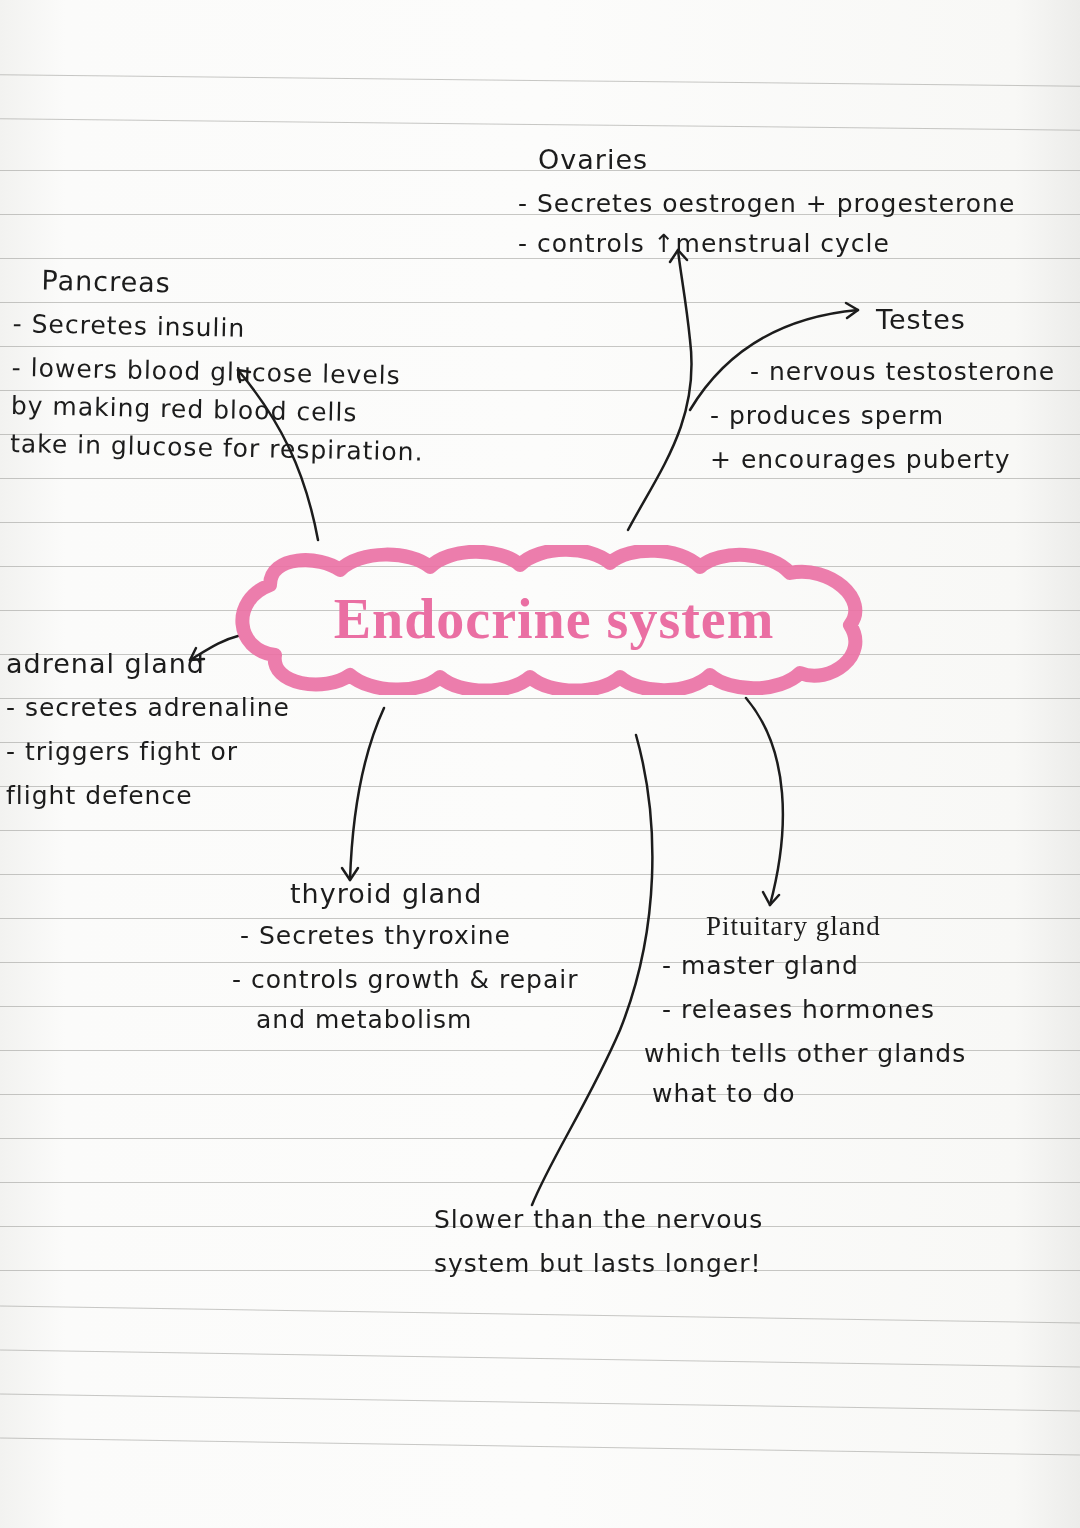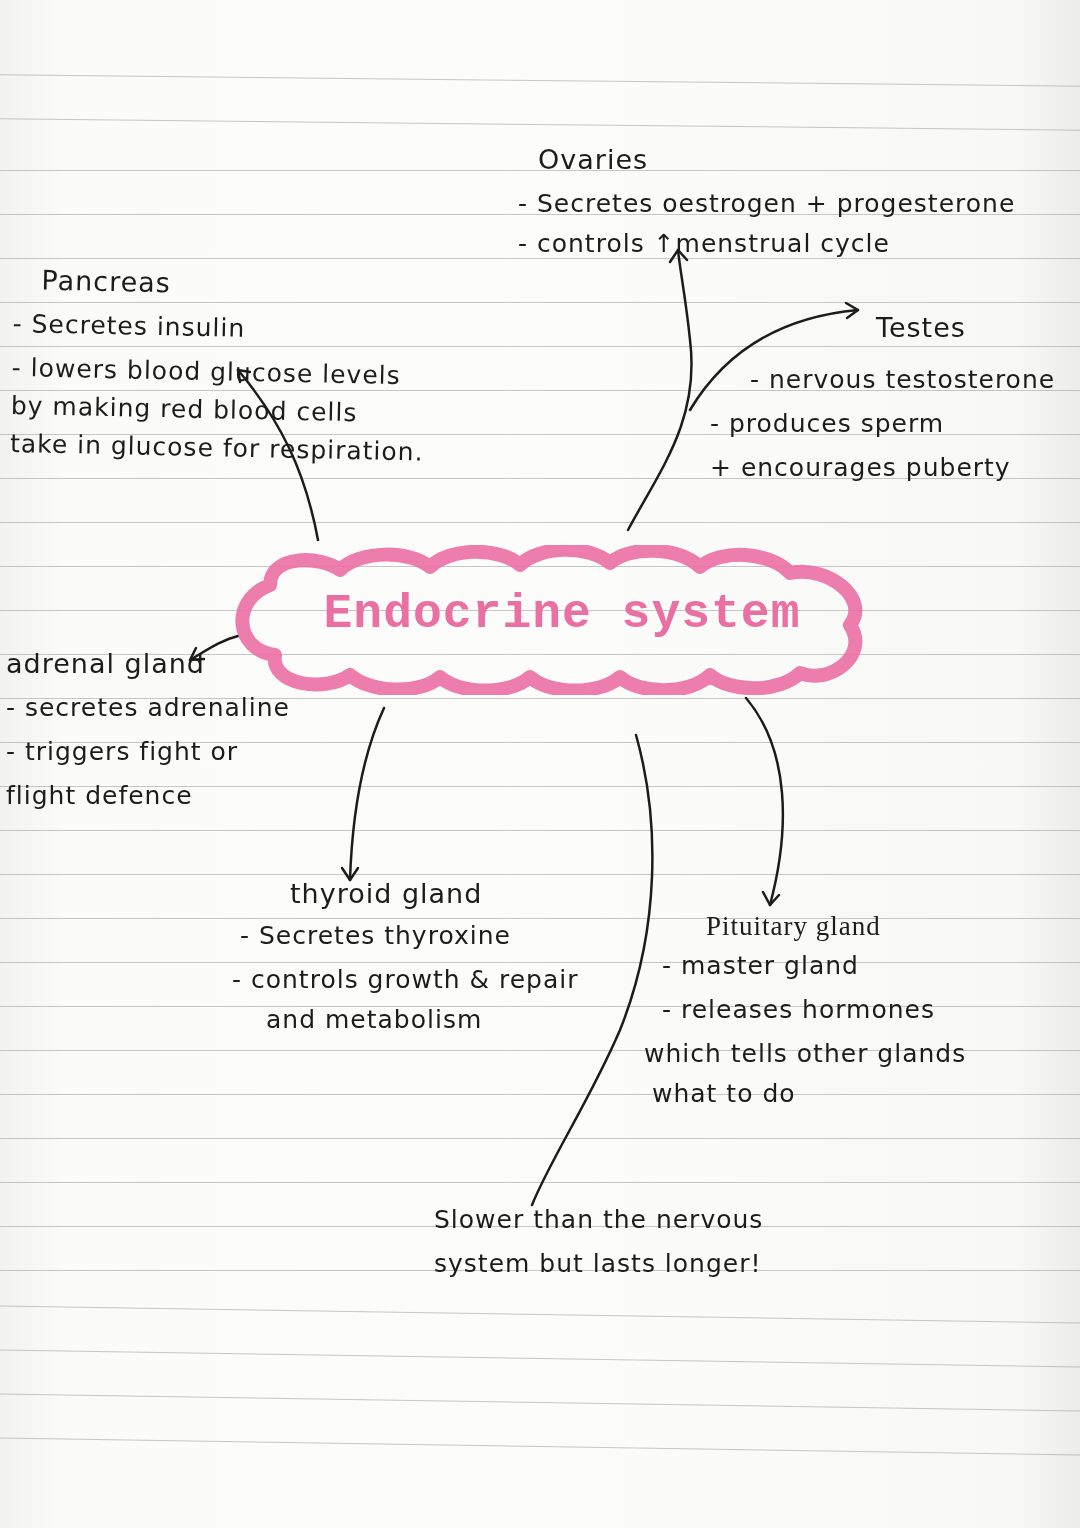--- a/index.html
+++ b/index.html
@@ -22,23 +22,23 @@
     font-size: 25px; line-height: 44px;
     white-space: nowrap; letter-spacing: 1px;
     transform-origin: left top;
   }
   .note .title { font-size: 27px; }
   .center {
     position: absolute; left: 230px; top: 545px; width: 640px; height: 150px;
   }
   .center svg { position: absolute; left: 0; top: 0; }
   .center-label {
-    position: absolute; left: 12px; top: 42px; width: 640px; text-align: center;
-    font-family: Liberation Mono, monospace; font-weight: bold;
-    font-size: 48px; color: #ea6fa3; letter-spacing: 1px;
+    position: absolute; left: 4px; top: 42px; width: 640px; text-align: center;
+    font-family: Liberation Serif, serif; font-weight: bold;
+    font-size: 56px; color: #ea6fa3; letter-spacing: 1px;
   }
   .arrows { position: absolute; left: 0; top: 0; }
 </style>
 </head>
 <body>
 
 <div class="page">
 
   <div>
     <div class="rule" style="top:80px; transform:rotate(0.6deg);"></div>
@@ -115,38 +115,38 @@
 
   <div class="note" style="left:14px; top:258px; transform:rotate(1.2deg);">
     <div class="title" style="margin-left:28px;">Pancreas</div>
     <div>- Secretes insulin</div>
     <div>- lowers blood glucose levels</div>
     <div style="margin-top:-6px;">by making red blood cells</div>
     <div style="margin-top:-6px;">take in glucose for respiration.</div>
   </div>
 
   <div class="note" style="left:710px; top:298px;">
-    <div class="title" style="margin-left:166px;margin-top:8px;">Testes</div>
+    <div class="title" style="margin-left:166px;">Testes</div>
     <div style="margin-left:40px; margin-top:8px;">- nervous testosterone</div>
     <div>- produces sperm</div>
     <div>+ encourages puberty</div>
   </div>
 
   <div class="note" style="left:6px; top:642px;">
     <div class="title">adrenal gland</div>
     <div>- secretes adrenaline</div>
     <div>- triggers fight or</div>
     <div>flight defence</div>
   </div>
 
   <div class="note" style="left:232px; top:872px;">
     <div class="title" style="margin-left:58px;">thyroid gland</div>
     <div style="margin-left:8px; margin-top:-2px;">- Secretes thyroxine</div>
     <div>- controls growth &amp; repair</div>
-    <div style="margin-left:34px; margin-top:-4px;">and metabolism</div>
+    <div style="margin-left:24px; margin-top:-4px;">and metabolism</div>
   </div>
 
   <div class="note" style="left:644px; top:904px;">
     <div class="title" style="margin-left:62px;font-family:Liberation Serif, serif;">Pituitary gland</div>
     <div style="margin-left:18px; margin-top:-4px;">- master gland</div>
     <div style="margin-left:18px;">- releases hormones</div>
     <div>which tells other glands</div>
     <div style="margin-left:8px; margin-top:-4px;">what to do</div>
   </div>
 

